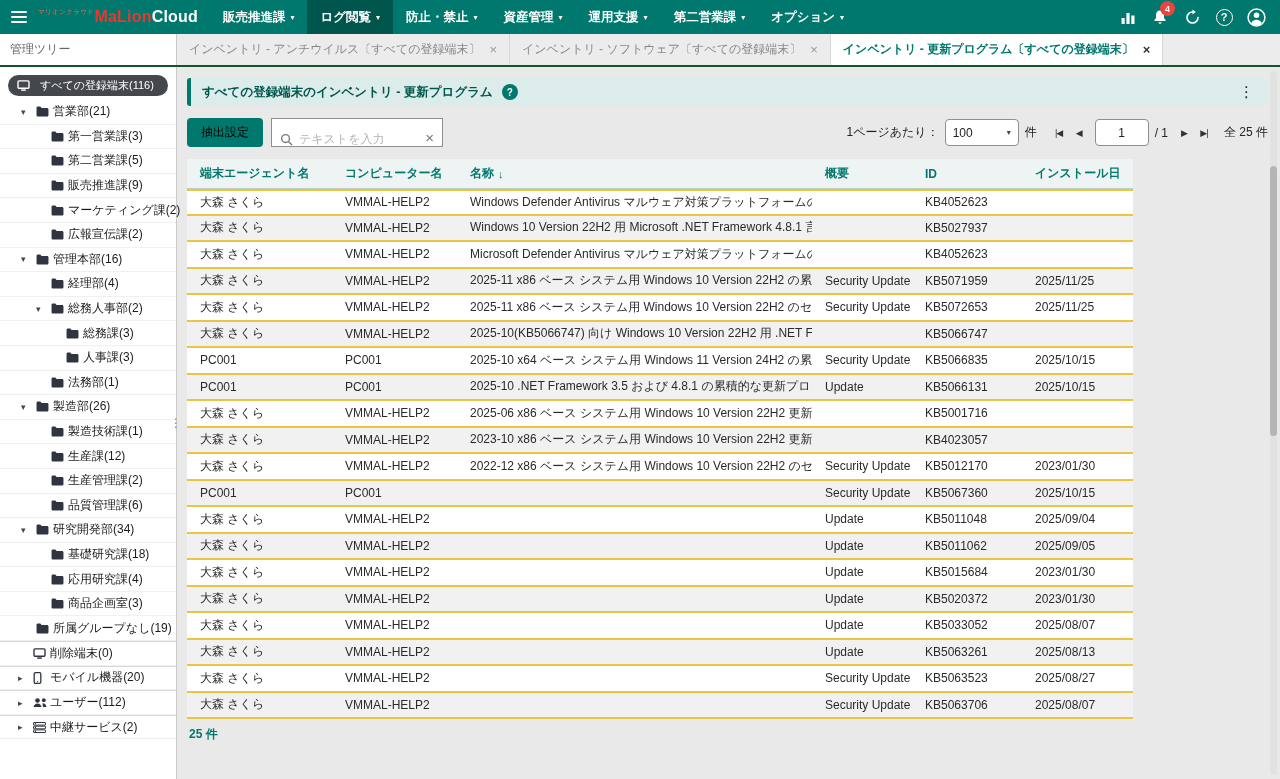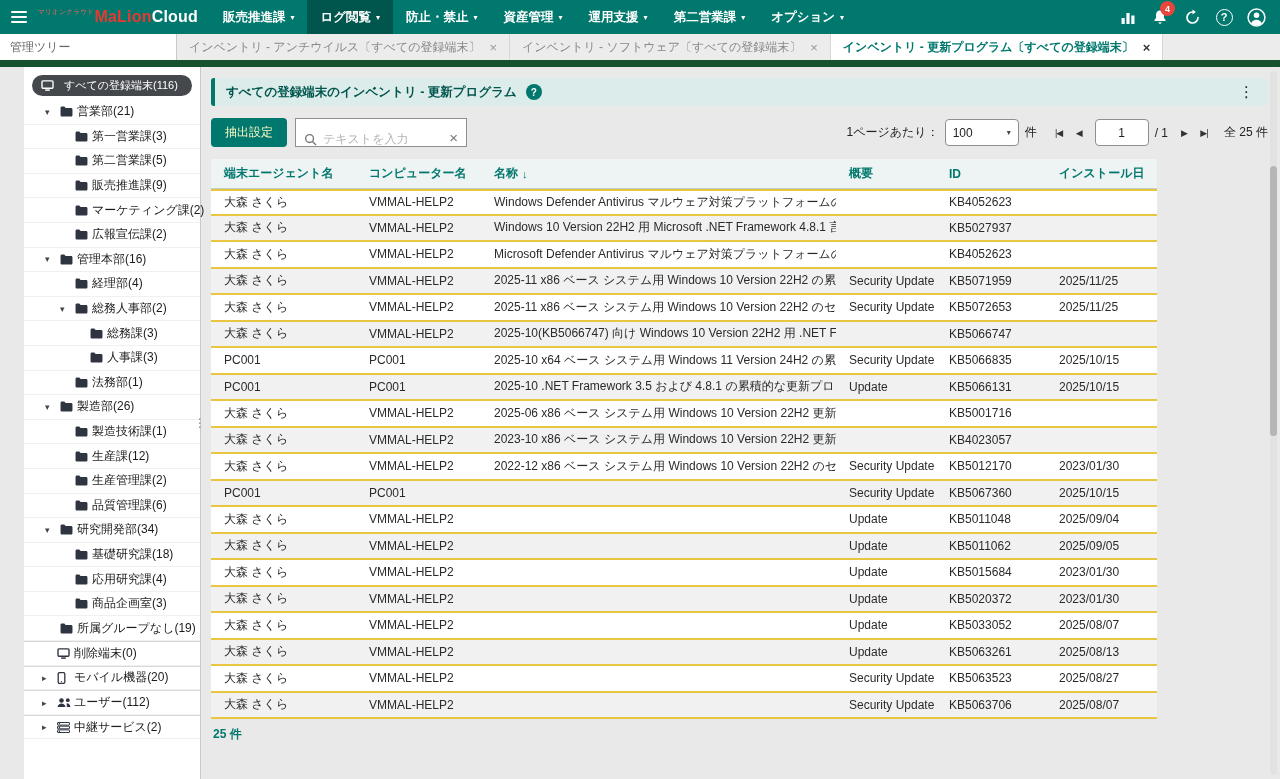--- a/index.html
+++ b/index.html
@@ -18,30 +18,30 @@
   .main-nav { display:flex; height:100%; }
   .nav-item { display:flex; align-items:center; gap:5px; padding:0 13px; font-size:12.5px; font-weight:bold; cursor:pointer; white-space:nowrap; }
   .nav-item .caret { font-size:8px; }
   .nav-item.active { background:#00564d; }
   .topbar-right { margin-left:auto; display:flex; align-items:center; gap:4px; padding-right:10px; }
   .tb-icon { width:28px; height:28px; display:flex; align-items:center; justify-content:center; position:relative; cursor:pointer; color:#fff; }
   .badge { position:absolute; top:-2px; right:-1px; background:#e8453c; border-radius:8px; min-width:15px; height:15px; padding:0 3px; font-size:9px; display:flex; align-items:center; justify-content:center; font-weight:bold; }
   .circle-icon { width:17px; height:17px; border:1.5px solid #fff; border-radius:50%; display:flex; align-items:center; justify-content:center; font-size:11px; font-weight:bold; }
 
   
-  .subbar { height:33px; display:flex; background:#ececec; border-bottom:7px solid #14532d; }
+  .subbar { height:33px; display:flex; background:#ececec; border-bottom:2px solid #14532d; }
   .tree-title { width:177px; flex:none; background:#fff; border-right:1px solid #c9c9c9; display:flex; align-items:center; padding-left:10px; font-size:12px; color:#666; }
   .tabs { display:flex; flex:1; }
   .tab { display:flex; align-items:center; gap:9px; padding:0 12px; font-size:12px; color:#888; border-right:1px solid #d6d6d6; cursor:pointer; white-space:nowrap; }
   .tab-close { font-size:13px; color:#999; cursor:pointer; }
   .tab.active { background:#fff; color:#00786d; font-weight:bold; }
   .tab.active .tab-close { color:#333; }
 
   
-  .layout { display:flex; height:712px; position:relative;margin-left:24px; }
+  .layout { display:flex; height:712px; position:relative; }
 
   
   .sidebar { width:177px; flex:none; background:#fff; border-right:1px solid #c9c9c9; position:relative; }
   .root-pill { margin:8px 8px 4px 8px; height:21px; background:#44484c; border-radius:11px; color:#fff; display:flex; align-items:center; gap:6px; padding:0 9px; font-size:11px; cursor:pointer; white-space:nowrap; }
   .root-pill .tree-icon { color:#fff; }
   .tree-item { height:24.6px; display:flex; align-items:center; border-bottom:1px solid #f0f0f0; font-size:12px; color:#1b1b1b; cursor:pointer; white-space:nowrap; }
   .tree-item.group { border-top:1px solid #d8d8d8; }
   .lvl0 { padding-left:18px; } .lvl1 { padding-left:21px; } .lvl2 { padding-left:36px; } .lvl3 { padding-left:51px; }
   .tree-arrow { width:15px; flex:none; font-size:9px; color:#444; }
   .tree-icon { width:17px; flex:none; display:flex; align-items:center; color:#2e3440; }
@@ -49,21 +49,21 @@
 
   
   .content { flex:1; padding:11px 12px 0 10px; overflow:hidden; }
   .banner { height:28px; background:#dcecea; border-left:4px solid #00786d; border-radius:3px; display:flex; align-items:center; gap:9px; padding:0 11px; }
   .banner-title { color:#00564d; font-weight:bold; font-size:12.5px; }
   .banner-help { width:16px; height:16px; border-radius:50%; background:#00786d; color:#fff; font-size:10px; font-weight:bold; display:flex; align-items:center; justify-content:center; cursor:pointer; }
   .flex { flex:1; }
   .kebab { color:#222; font-size:15px; cursor:pointer; padding:0 3px; }
 
   .controls { margin-top:12px; display:flex; align-items:center; }
-  .btn-extract { background:#00786d; color:#fef9c3; border:none; border-radius:4px; height:29px; padding:0 14px; font-size:12px; font-family:inherit; cursor:pointer; margin-right:8px; }
+  .btn-extract { background:#00786d; color:#000000; border:none; border-radius:4px; height:29px; padding:0 14px; font-size:12px; font-family:inherit; cursor:pointer; margin-right:8px; }
   .search { width:172px; height:29px; border:1px solid #8f8f8f; border-radius:0; background:#fff; display:flex; align-items:flex-end; padding:0 8px; gap:6px; }
   .search svg { flex:none; color:#777; }
   .search input { border:none; outline:none; flex:1; font-size:12px; font-family:inherit; min-width:0; color:#333; background:transparent; }
   .search input::placeholder { color:#b3b3b3; }
   .s-clear { color:#777; font-size:15px; cursor:pointer; }
   .pp-label { font-size:12px; color:#222; }
   .selectbox { width:74px; height:27px; border:1px solid #8f8f8f; border-radius:4px; background:#fff; display:flex; align-items:center; justify-content:space-between; padding:0 7px; font-size:12px; margin:0 6px; cursor:pointer; color:#222; }
   .caret-sm { font-size:8px; color:#444; }
   .pp-unit { font-size:12px; color:#222; margin-right:12px; }
   .pgbtn { min-width:20px; text-align:center; font-size:9px; color:#333; cursor:pointer; letter-spacing:-1px; padding:0 2px; }

